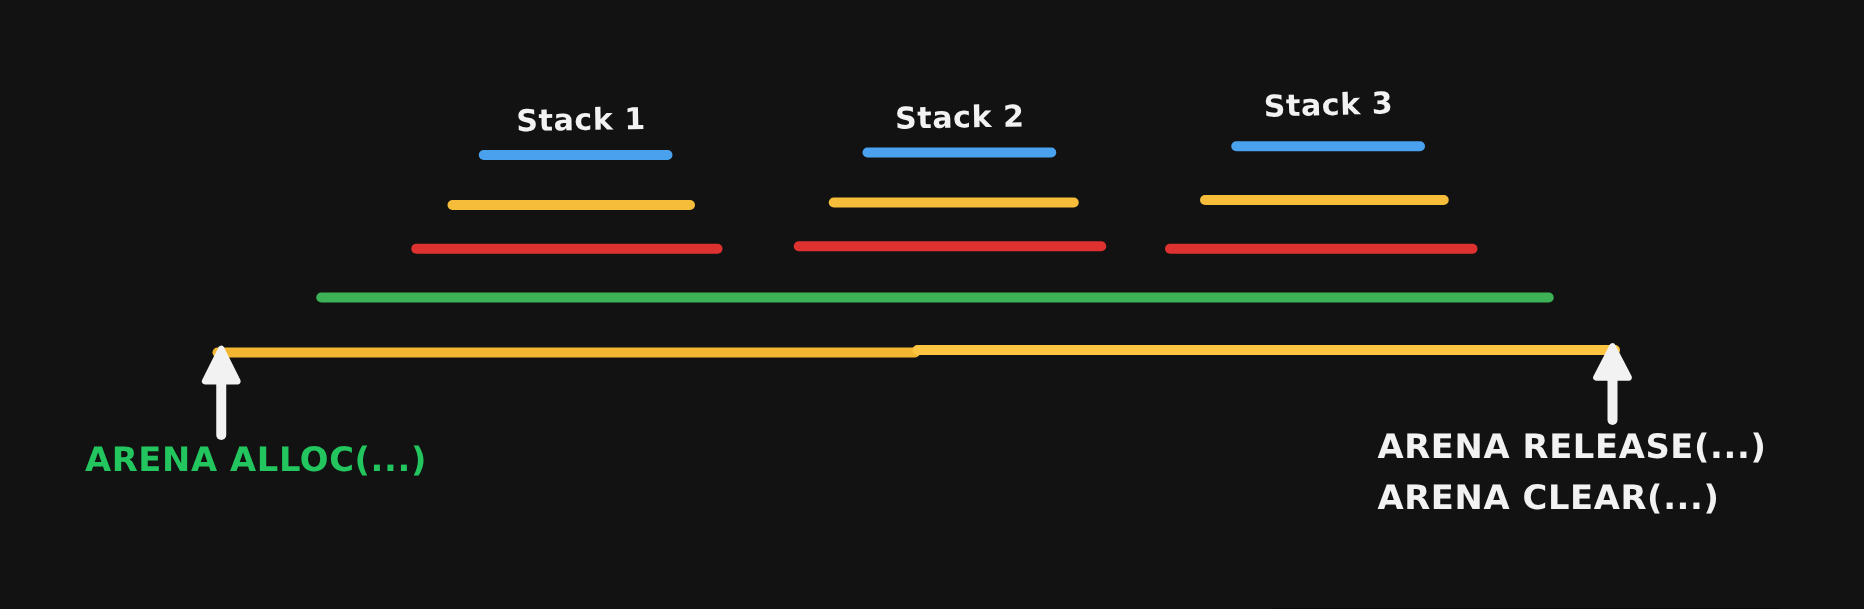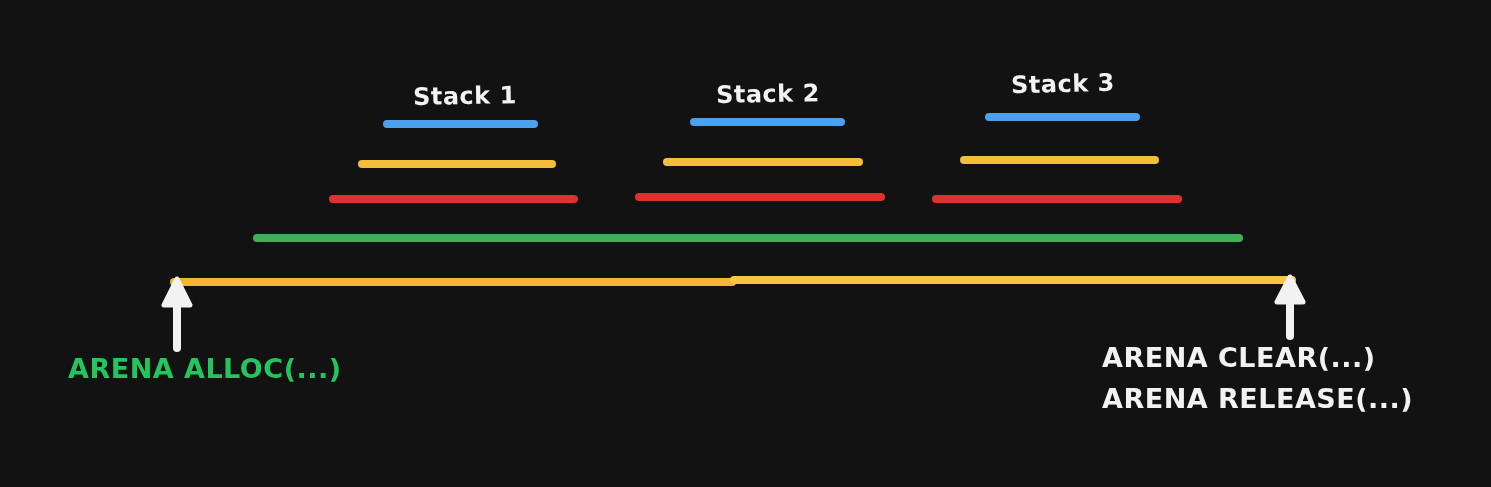--- a/index.html
+++ b/index.html
@@ -87,17 +87,17 @@
   </svg>
 
   <svg class="arrow" id="release-arrow" width="36" height="70" viewBox="0 0 36 70" style="color: rgb(242, 242, 242);">
     <path d="M18 28 L18 64" stroke="currentColor" stroke-width="8" stroke-linecap="round" fill="none"></path>
     <path d="M18 5 L5 30 L31 30 Z" fill="currentColor" stroke="currentColor" stroke-width="5" stroke-linejoin="round"></path>
   </svg>
 
   <div class="annotation" id="alloc-label" style="color: #22c55e;">ARENA ALLOC(...)</div>
 
   <div id="release-clear-block" style="color: rgb(242, 242, 242);">
+    <div>ARENA RELEASE(...)</div>
     <div>ARENA CLEAR(...)</div>
-    <div>ARENA RELEASE(...)</div>
   </div>
 
 </div>
 
 </body></html>

